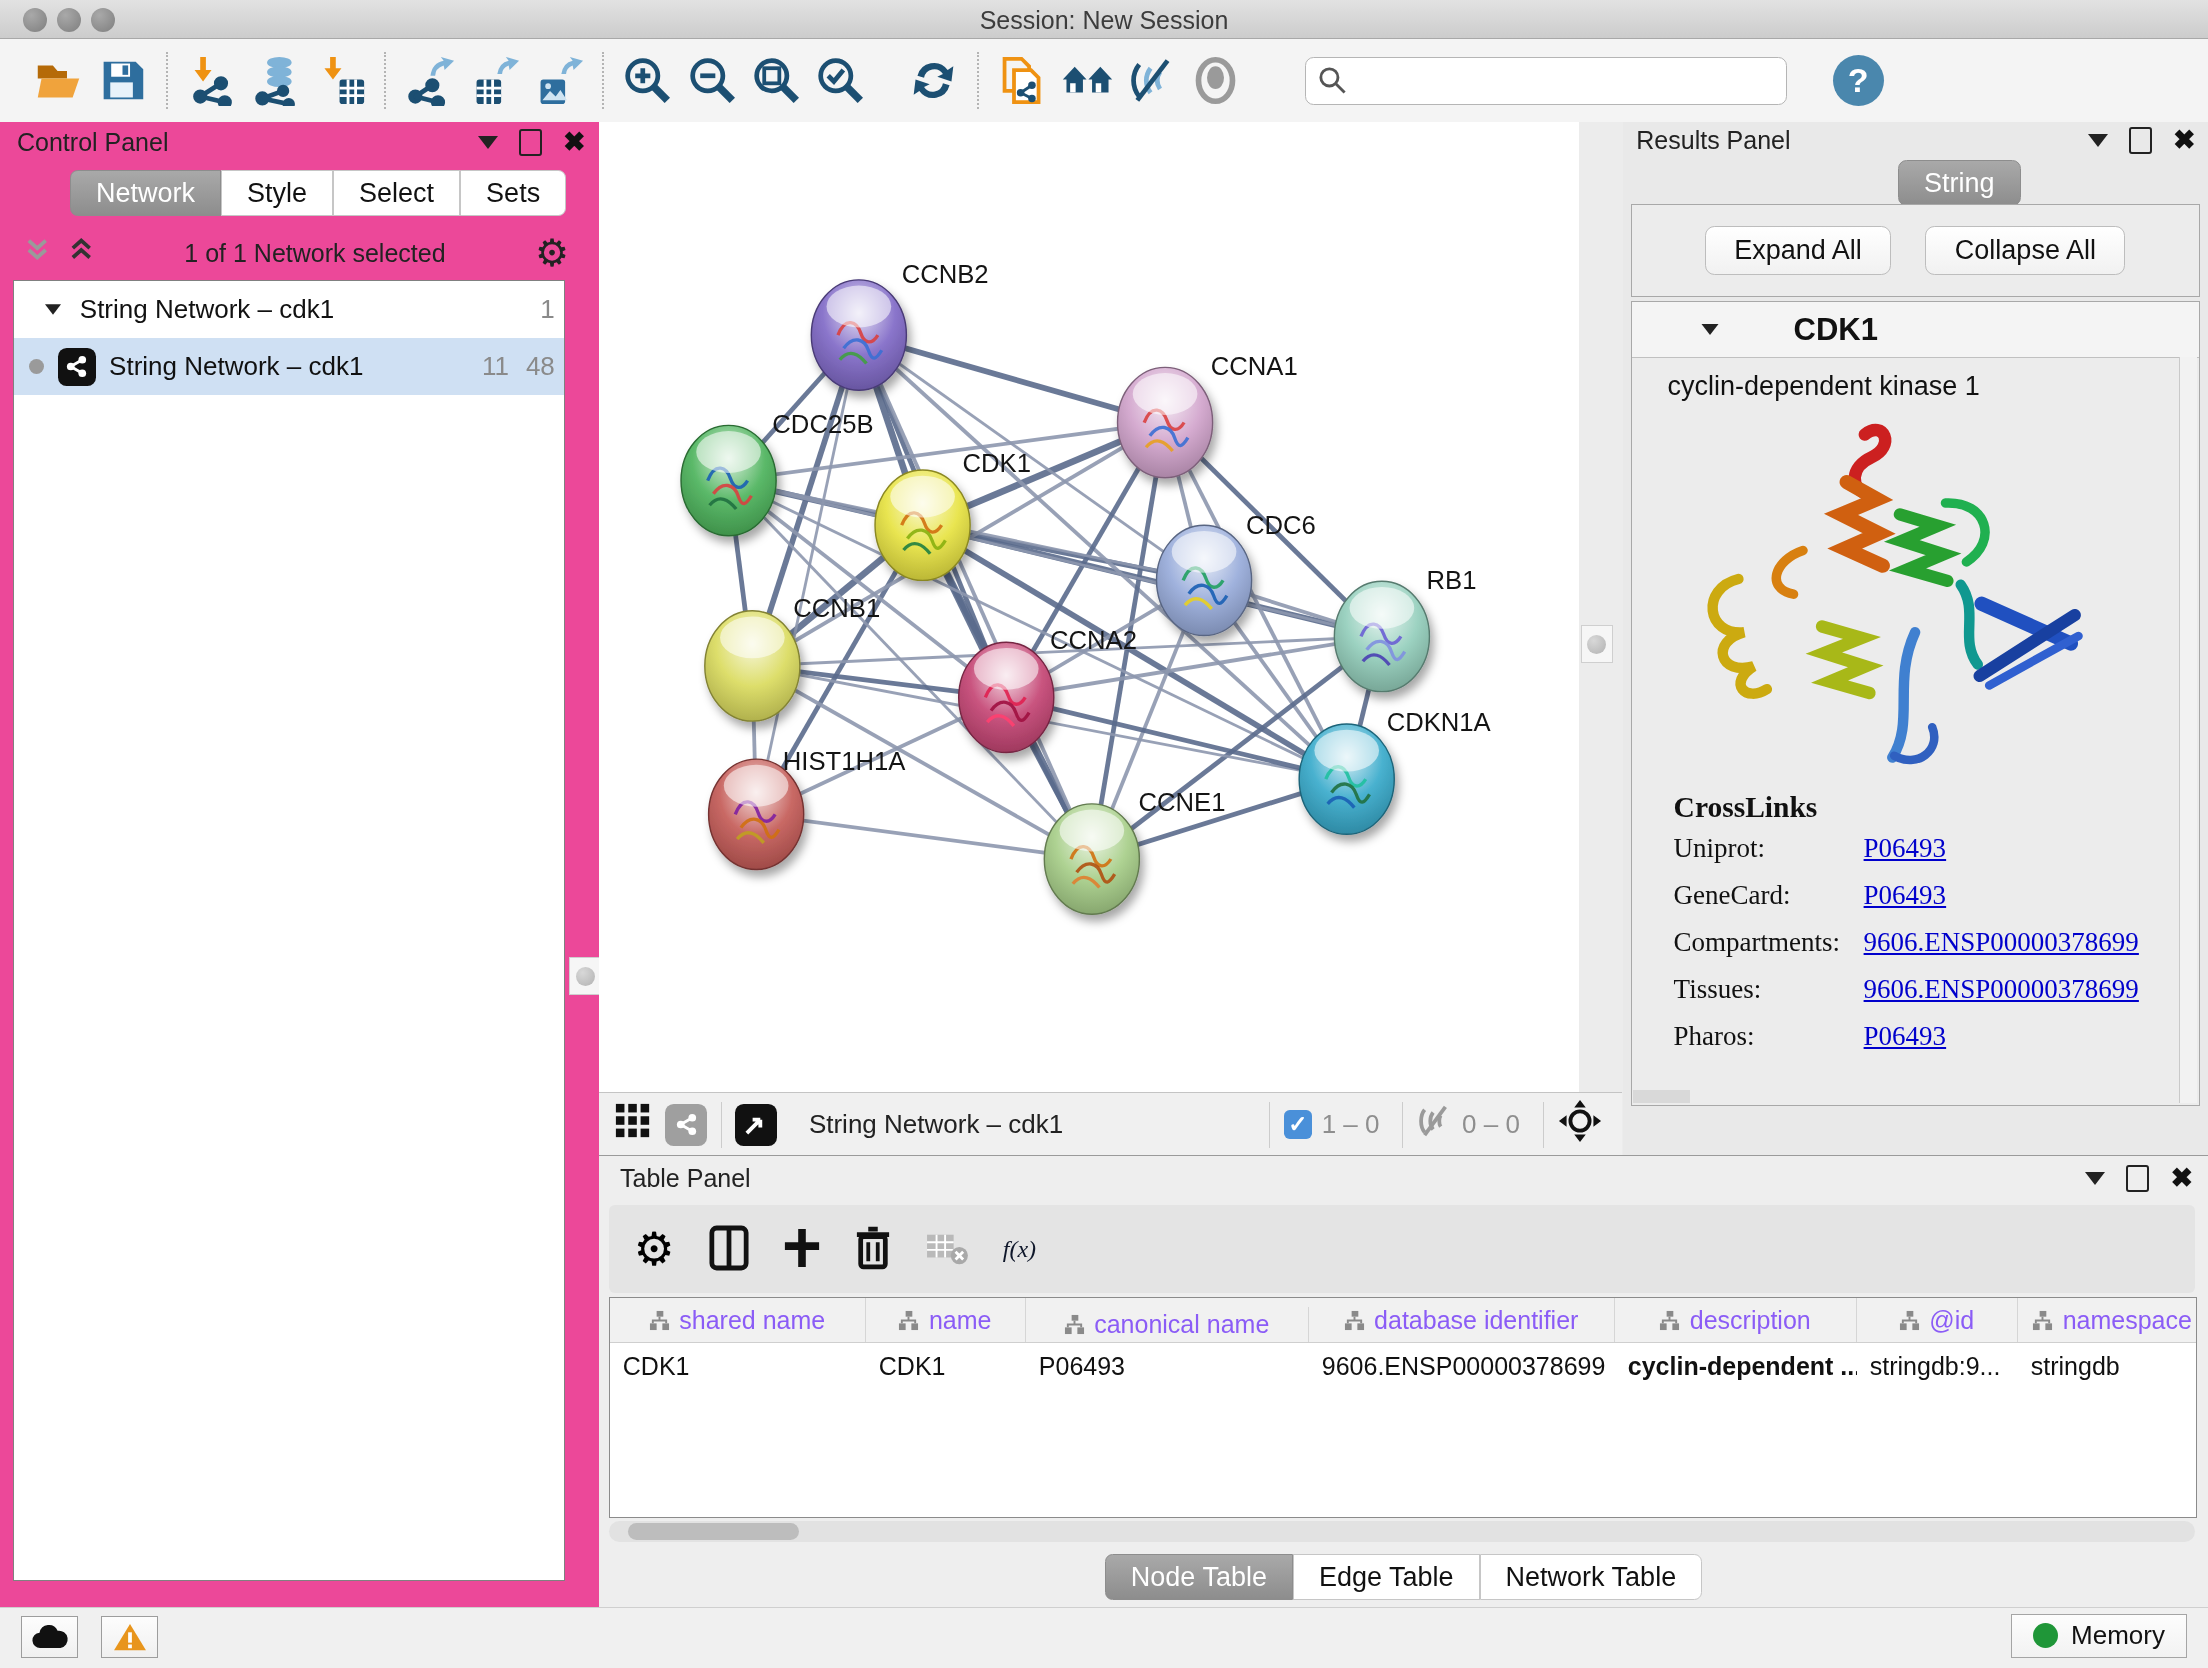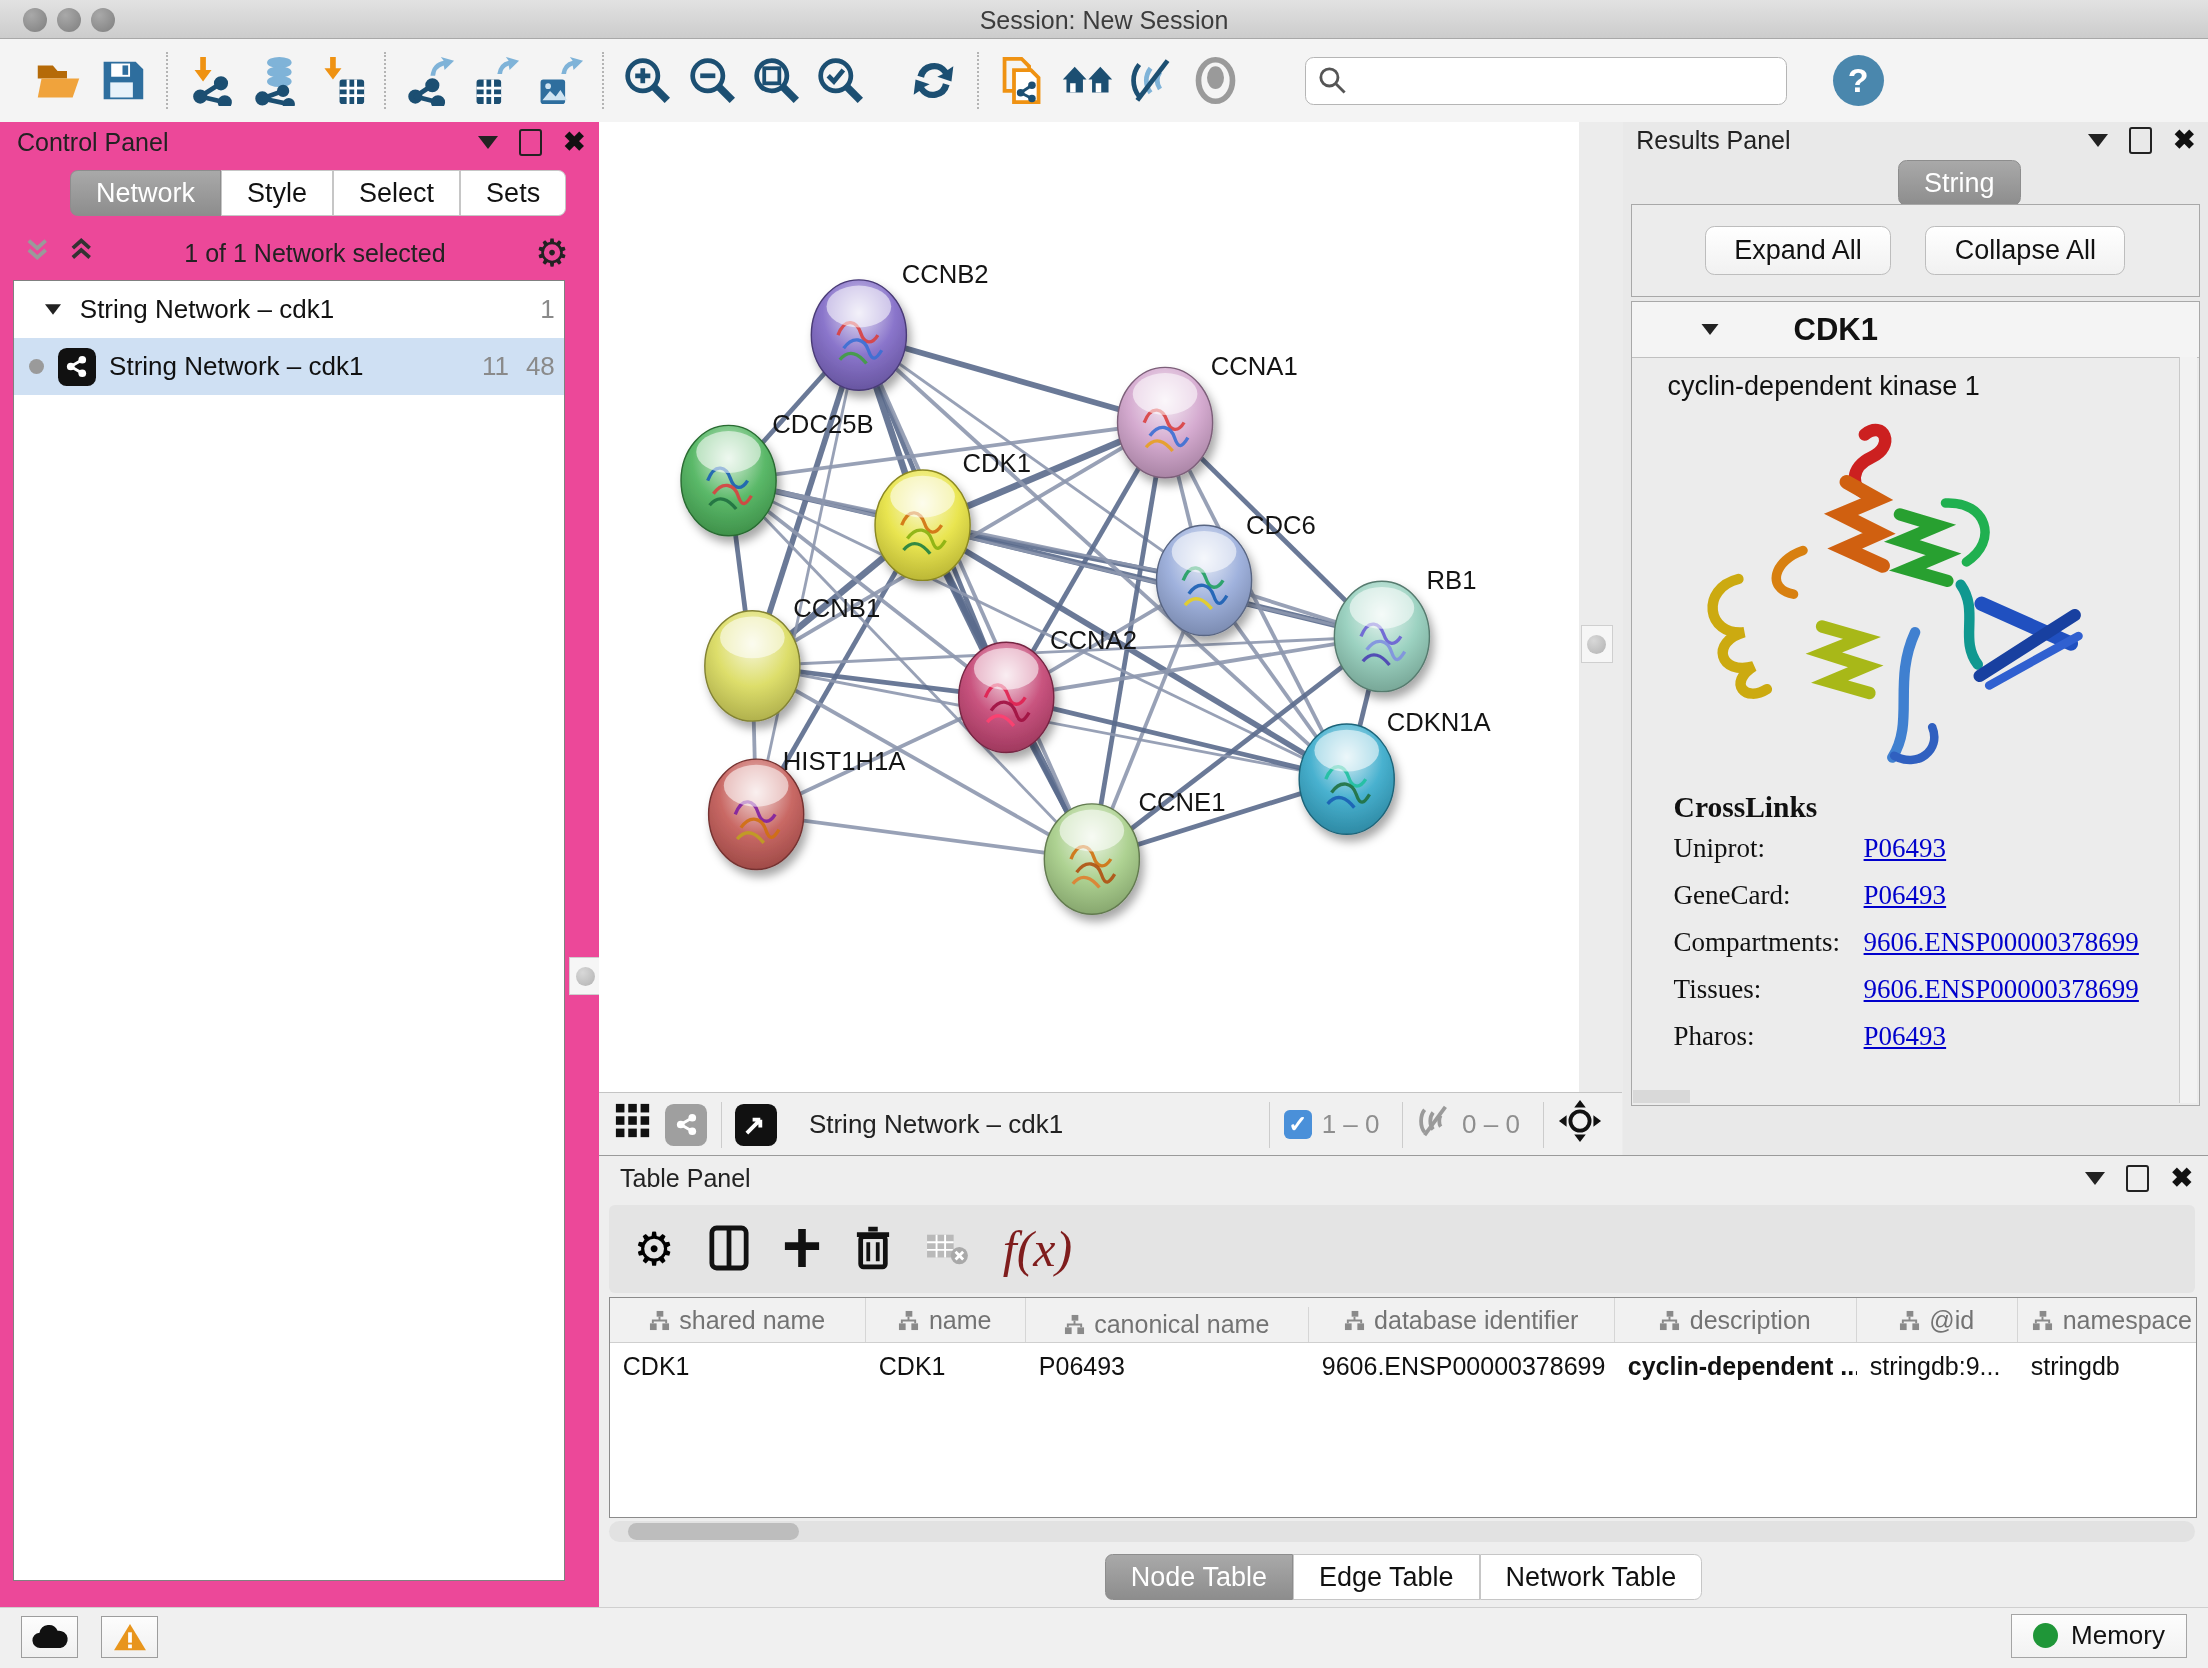--- a/index.html
+++ b/index.html
@@ -79,24 +79,24 @@
   .cl-row{display:flex;font-size:27px;margin-bottom:16px;}
   .cl-label{width:190px;color:#111;}
   .cl-link{color:#0000cc;text-decoration:underline;}
   .rp-scroll{position:absolute;right:1.9px;top:55px;width:17px;bottom:1.9px;background:#f2f2f2;border-left:1.9px solid #c9c9c9;}
   .rp-corner{position:absolute;left:1.9px;bottom:1.9px;width:57px;height:13.3px;background:#d9d9d9;}
   
   .table-panel{position:absolute;left:599px;top:1155px;width:1609px;height:453px;background:#eeeeee;border-top:1.9px solid #9a9a9a;}
   .tp-head{position:absolute;left:21px;top:7.6px;right:15px;display:flex;align-items:center;gap:20px;}
   .tp-toolbar{position:absolute;left:9.5px;top:49px;width:1586px;height:88px;background:#e4e4e4;border-radius:5.7px;
     display:flex;align-items:center;gap:34px;padding-left:25px;box-sizing:border-box;}
-  .fx{font-family:"Liberation Serif",serif;font-style:italic;font-size:50px;color:#7f1d1d;}
+  .fx{font-family:"Liberation Serif",serif;font-style:italic;font-size:24px;color:#0f172a;}
   .tp-table{position:absolute;left:9.5px;top:141px;width:1586px;height:219px;background:#fff;border:1.9px solid #8b8b8b;overflow:hidden;}
   .t-headrow{display:flex;height:44px;background:#f1f1f1;border-bottom:1.9px solid #cfcfcf;}
-  .t-hcell{display:flex;align-items:center;justify-content:center;gap:9.5px;font-size:25px;color:#737373;
+  .t-hcell{display:flex;align-items:center;justify-content:center;gap:9.5px;font-size:25px;color:#8b5cf6;
     border-right:1.9px solid #d6d6d6;box-sizing:border-box;overflow:hidden;white-space:nowrap;flex:none;}
   .t-row{display:flex;height:46px;}
   .t-cell{display:flex;align-items:center;font-size:25px;color:#111;padding-left:13.3px;box-sizing:border-box;
     overflow:hidden;white-space:nowrap;flex:none;}
   .tp-hscroll{position:absolute;left:9.5px;top:365px;width:1586px;height:21px;background:#e2e2e2;border-radius:10.5px;}
   .tp-thumb{position:absolute;left:19px;top:1.9px;width:171px;height:17px;background:#bdbdbd;border-radius:8.6px;}
   .tp-tabs{position:absolute;left:0;top:398px;width:100%;display:flex;justify-content:center;}
   .tp-tabs .tab:first-child{border-radius:7.6px 0 0 7.6px;}
   .tp-tabs .tab:last-child{border-radius:0 7.6px 7.6px 0;}
   

